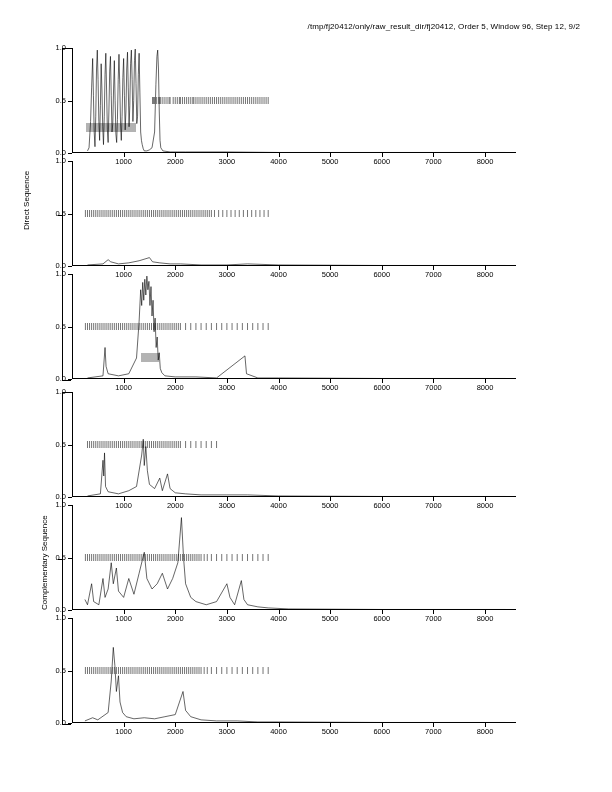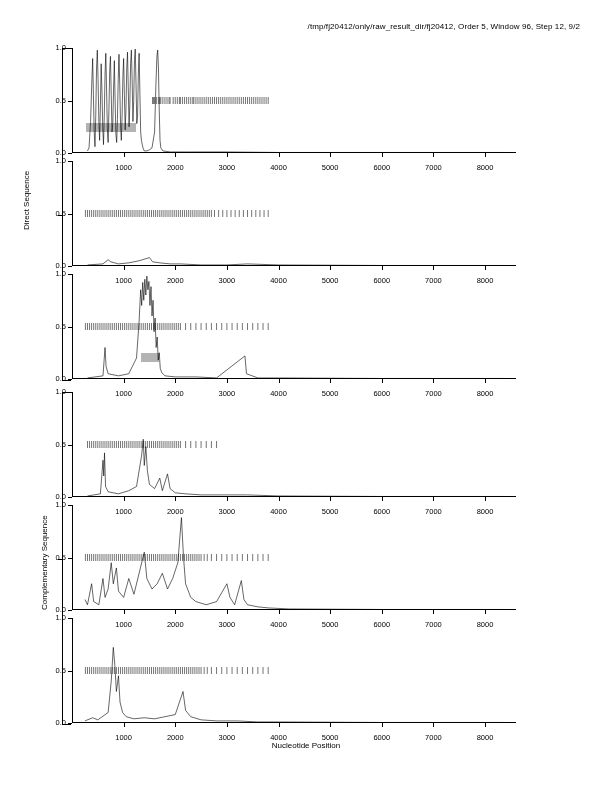--- a/index.html
+++ b/index.html
@@ -85,21 +85,21 @@
     right: 100%;
     margin-right: 6px;
     font-size: 7.5px;
     line-height: 7.5px;
     transform: translateY(-50%);
     white-space: nowrap;
   }
   .xlabel-tick {
     position: absolute;
     top: 100%;
-    margin-top: 11px;
+    margin-top: 5px;
     font-size: 7.5px;
     line-height: 8px;
     transform: translateX(-50%);
     white-space: nowrap;
   }
   .axis-title-x {
     position: absolute;
     left: 0;
     width: 612px;
     text-align: center;
@@ -739,20 +739,19 @@
               <line x1="180.70" x2="180.70" y1="49.00" y2="56.00" stroke="#000000" stroke-width="0.55"></line>
               <line x1="185.86" x2="185.86" y1="49.00" y2="56.00" stroke="#000000" stroke-width="0.55"></line>
               <line x1="191.02" x2="191.02" y1="49.00" y2="56.00" stroke="#000000" stroke-width="0.55"></line>
               <line x1="196.19" x2="196.19" y1="49.00" y2="56.00" stroke="#000000" stroke-width="0.55"></line>
             </g>
           </svg>
         </div>
       </div>
     </div>
 
-  <div class="axis-title-x">Nucleotide Position</div>
 
   <div class="axis-title-y" id="ylab-top" style="left:22px; top:230px;">Direct Sequence</div>
   <div class="axis-title-y" id="ylab-bot" style="left:40px; top:610px;">Complementary Sequence</div>
 
 <div class="ybracket" style="top: 48px; height: 331px;"></div>
     <div class="ybracket" style="top: 392px; height: 331px;"></div>
   </div>
 
 </body></html>

